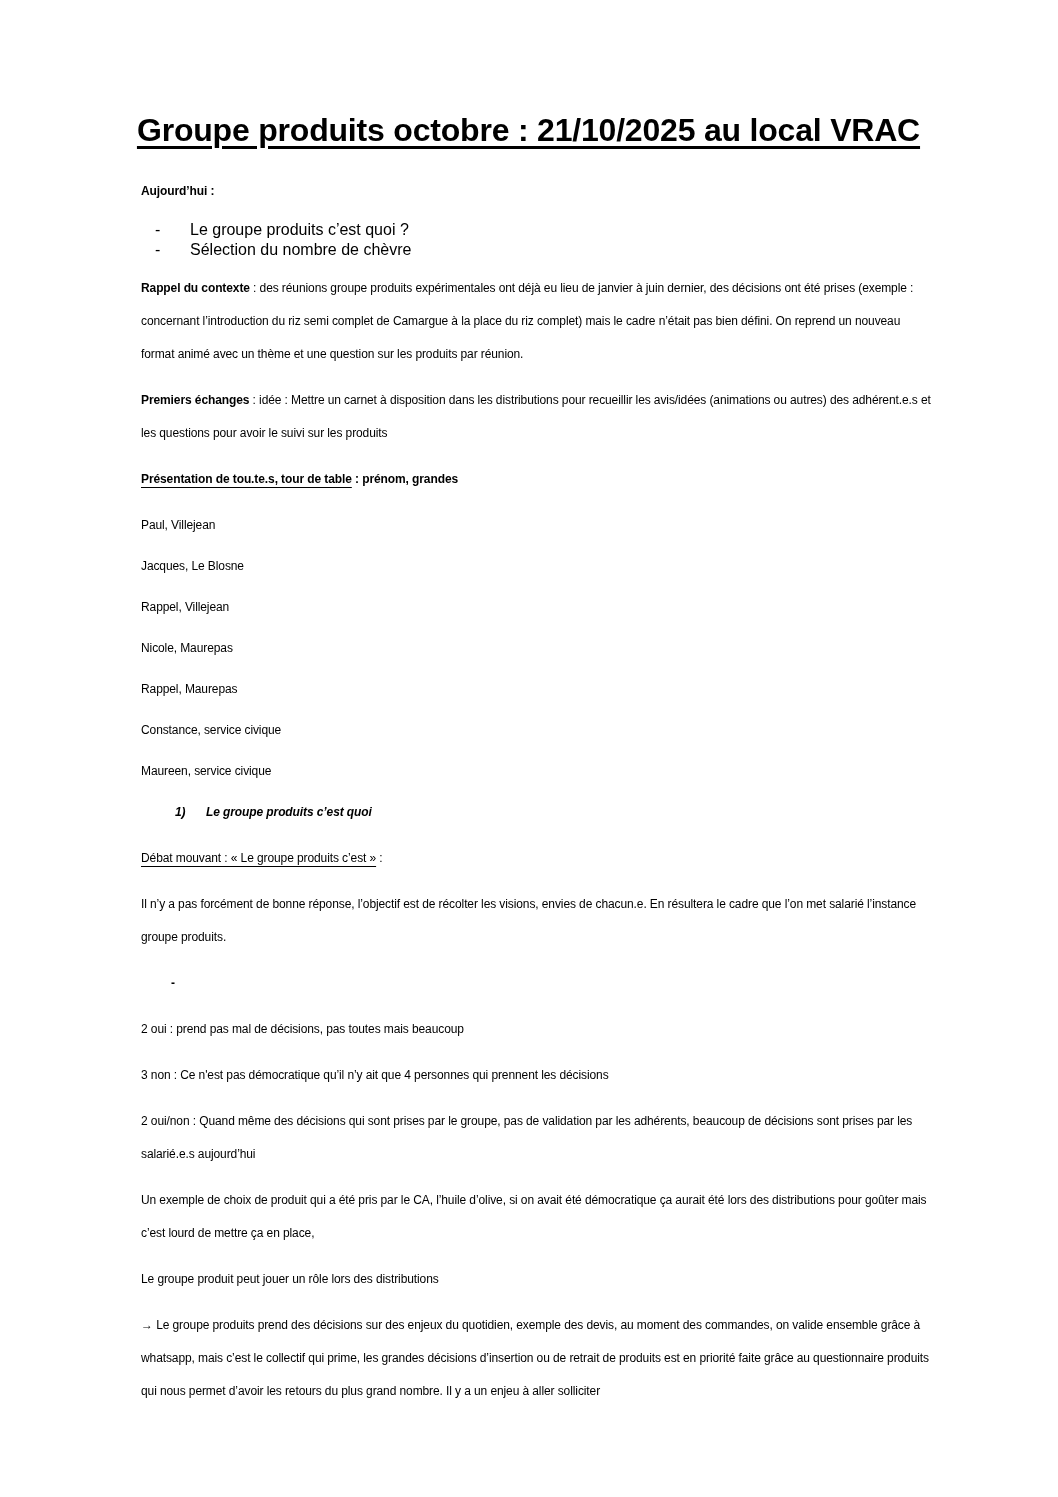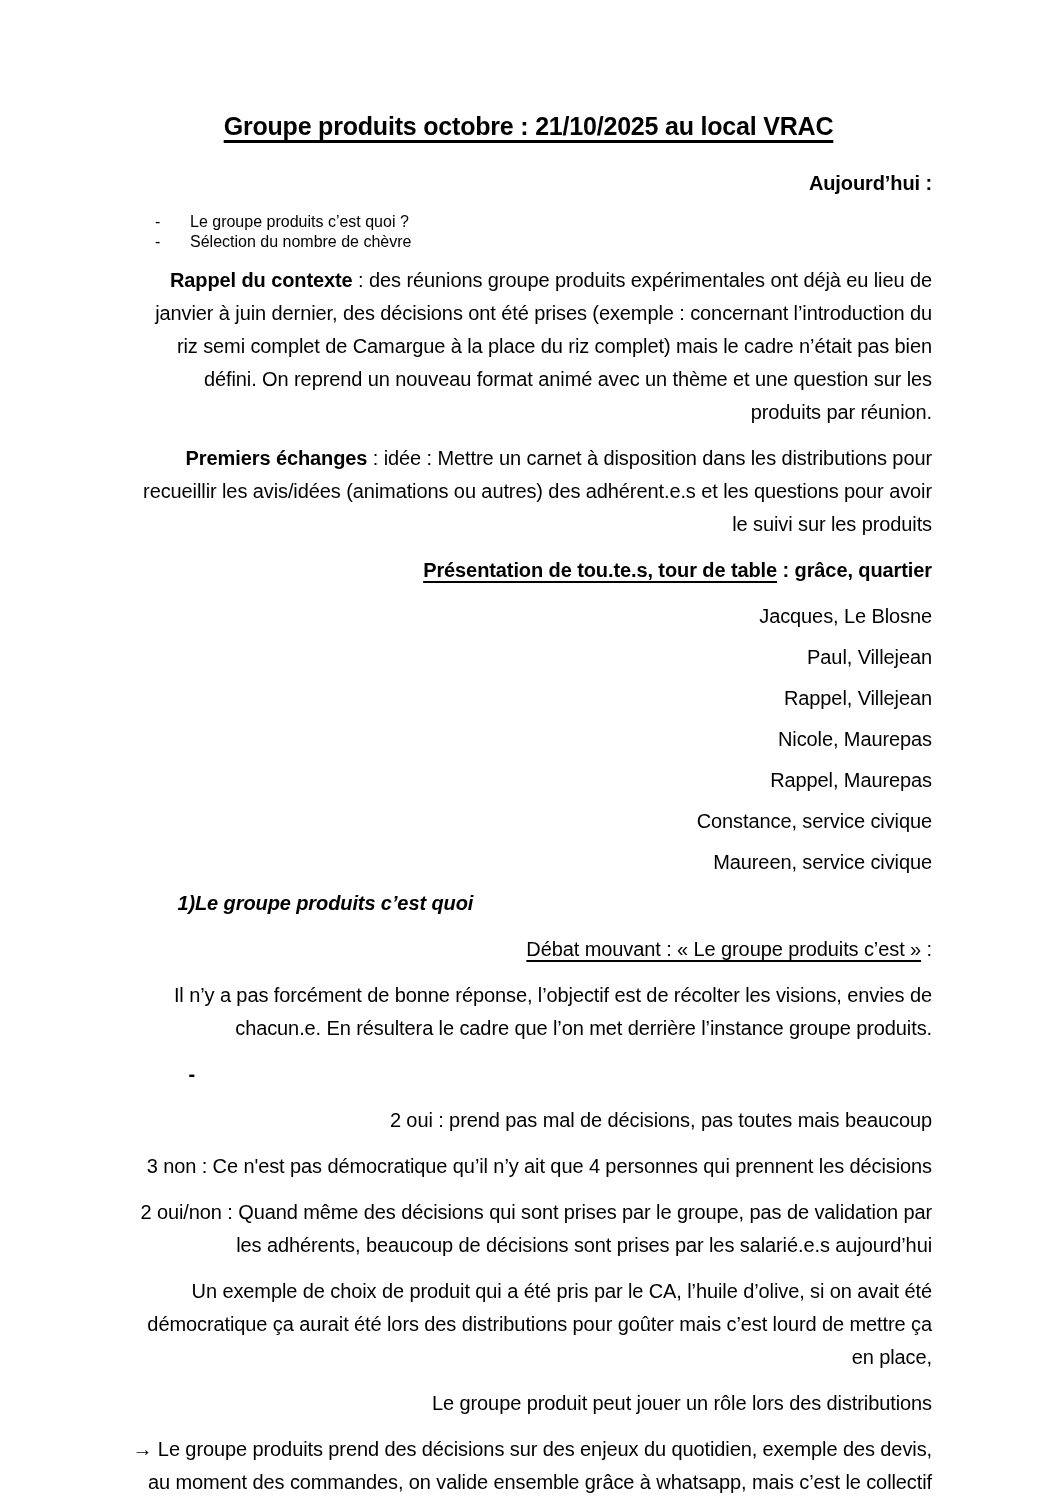--- a/index.html
+++ b/index.html
@@ -11,35 +11,34 @@
     overflow: hidden;
   }
   .page {
     box-sizing: border-box;
     width: 1058px;
     height: 1497px;
     padding: 112px 126px 40px 125px;
     background: #ffffff;
   }
   .title {
-    font-size: 25px;
+    font-size: 32px;
     font-weight: bold;
     text-align: center;
     text-decoration: underline;
     text-decoration-thickness: 3px;
     text-underline-offset: 5px;
     margin: 0 0 26px 0;
     letter-spacing: -0.2px;
   }
   p, .para {
-    font-size: 20px;
+    font-size: 12px;
     line-height: 33px;
-    margin: 0 0 13px 5px;
+    margin: 0 0 13px 16px;
     letter-spacing: -0.1px;
-    text-align: right;
   }
   .bold { font-weight: bold; }
   .italic { }
   .underline { text-decoration: underline; text-underline-offset: 4px; }
   .name-para { margin-bottom: 8px; }
   .bullet-row {
     display: flex;
     padding-left: 30px;
     margin-bottom: 2px;
   }
@@ -78,40 +77,40 @@
     <div class="bullet-row">
         <span class="dash">-</span>
         <span>Sélection du nombre de chèvre</span>
       </div>
   </div>
 
   <p><span class="bold">Rappel du contexte</span><span> : des réunions groupe produits expérimentales ont déjà eu lieu de janvier à juin dernier, des décisions ont été prises (exemple : concernant l’introduction du riz semi complet de Camargue à la place du riz complet) mais le cadre n’était pas bien défini. On reprend un nouveau format animé avec un thème et une question sur les produits par réunion.</span></p>
 
   <p><span class="bold">Premiers échanges</span><span> : idée : </span><span class="italic">Mettre un carnet à disposition dans les distributions pour recueillir les avis/idées (animations ou autres) des adhérent.e.s et les questions pour avoir le suivi sur les produits</span></p>
 
-  <p class="bold"><span class="underline">Présentation de tou.te.s, tour de table</span><span> : grâce, quartier</span></p>
+  <p class="bold"><span class="underline">Présentation de tou.te.s, tour de table</span><span> : prénom, grandes</span></p>
 
   <div>
+    <p class="italic name-para">Paul, Villejean</p>
     <p class="italic name-para">Jacques, Le Blosne</p>
-    <p class="italic name-para">Paul, Villejean</p>
     <p class="italic name-para">Rappel, Villejean</p>
     <p class="italic name-para">Nicole, Maurepas</p>
     <p class="italic name-para">Rappel, Maurepas</p>
     <p class="italic name-para">Constance, service civique</p>
     <p class="italic name-para">Maureen, service civique</p>
   </div>
 
   <div class="numbered-heading para">
       <span class="num">1)</span>
       <span>Le groupe produits c’est quoi</span>
     </div>
 
   <p><span class="underline">Débat mouvant : « Le groupe produits c’est »</span><span> :</span></p>
 
-  <p>Il n’y a pas forcément de bonne réponse, l’objectif est de récolter les visions, envies de chacun.e. En résultera le cadre que l’on met derrière l’instance groupe produits.</p>
+  <p>Il n’y a pas forcément de bonne réponse, l’objectif est de récolter les visions, envies de chacun.e. En résultera le cadre que l’on met salarié l’instance groupe produits.</p>
 
   <div class="bullet-row spaced para bold">
       <span class="dash">-</span>
     </div>
 
   <p class="italic">2 oui : prend pas mal de décisions, pas toutes mais beaucoup</p>
   <p class="italic">3 non : Ce n'est pas démocratique qu’il n’y ait que 4 personnes qui prennent les décisions</p>
   <p class="italic">2 oui/non : Quand même des décisions qui sont prises par le groupe, pas de validation par les adhérents, beaucoup de décisions sont prises par les salarié.e.s aujourd’hui</p>
 
   <p class="italic">Un exemple de choix de produit qui a été pris par le CA, l’huile d’olive, si on avait été démocratique ça aurait été lors des distributions pour goûter mais c’est lourd de mettre ça en place,</p>

